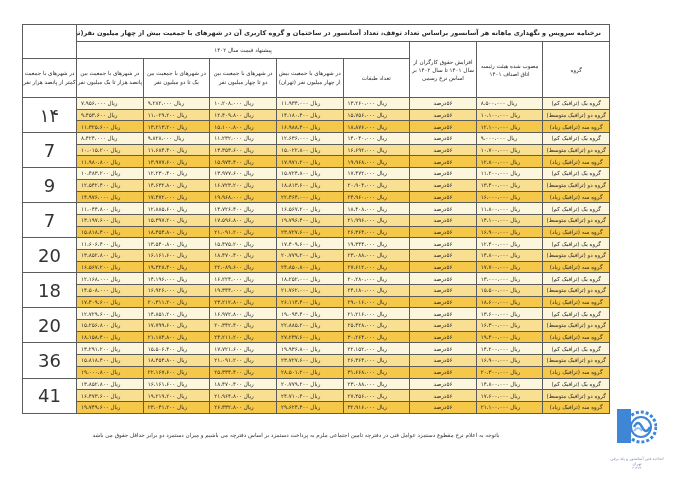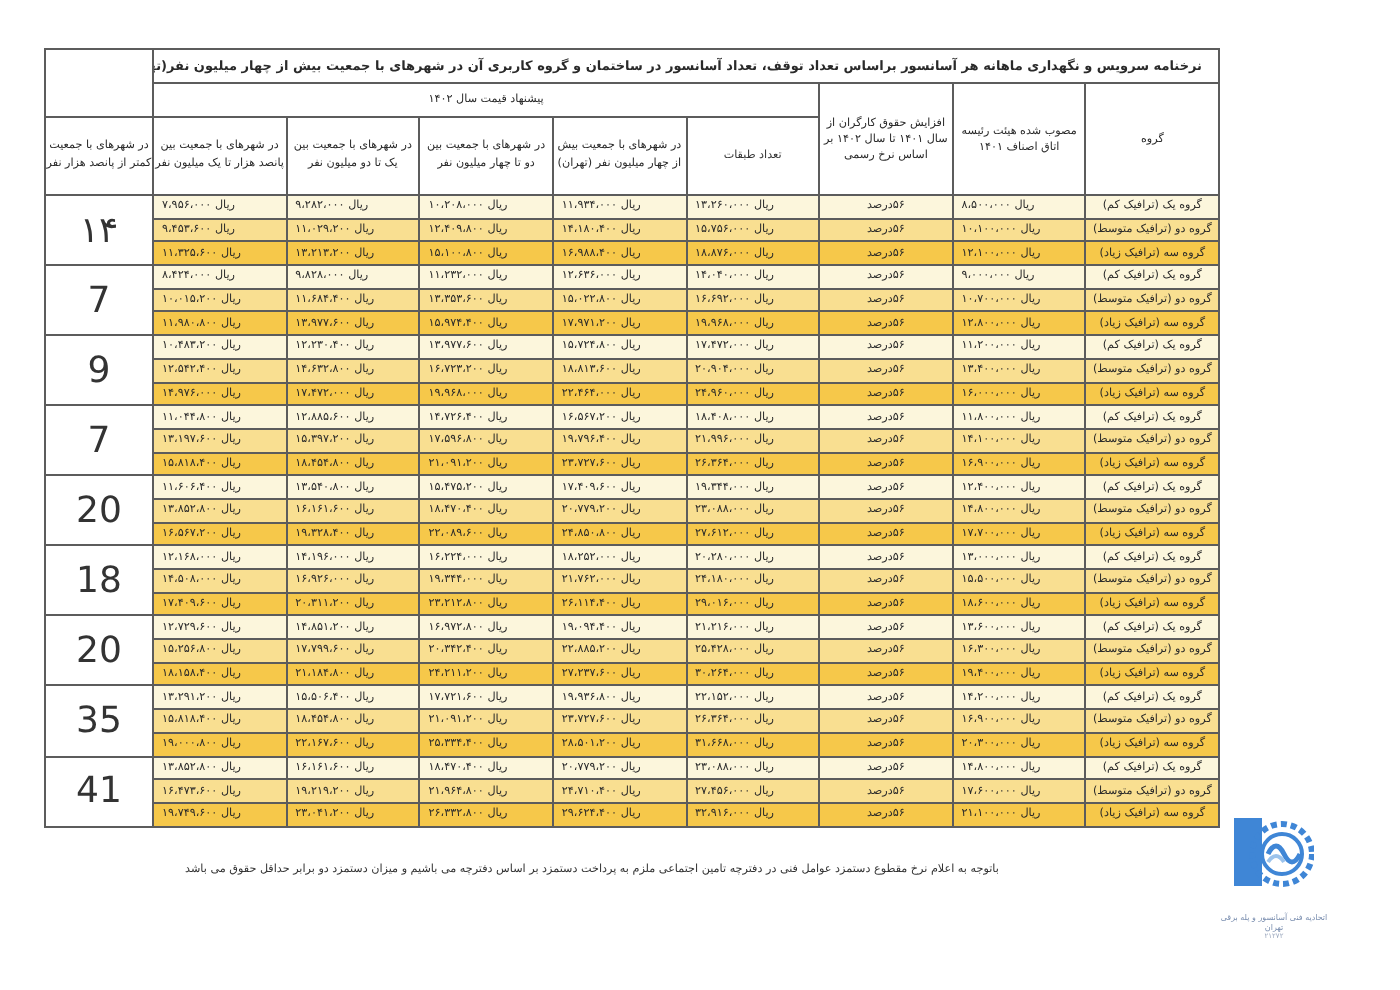--- a/index.html
+++ b/index.html
@@ -274,21 +274,21 @@
         </tr>
         <tr class="r0">
           <td class="cell ">گروه یک (ترافیک کم)</td>
           <td class="cell num"><span>۱۴،۲۰۰،۰۰۰</span> <span>ریال</span></td>
           <td class="cell ">۵۶درصد</td>
           <td class="cell num"><span>۲۲،۱۵۲،۰۰۰</span> <span>ریال</span></td>
           <td class="cell num"><span>۱۹،۹۳۶،۸۰۰</span> <span>ریال</span></td>
           <td class="cell num"><span>۱۷،۷۲۱،۶۰۰</span> <span>ریال</span></td>
           <td class="cell num"><span>۱۵،۵۰۶،۴۰۰</span> <span>ریال</span></td>
           <td class="cell num"><span>۱۳،۲۹۱،۲۰۰</span> <span>ریال</span></td>
-          <td rowspan="3" class="floors">35</td>
+          <td rowspan="3" class="floors">36</td>
         </tr>
         <tr class="r1">
           <td class="cell ">گروه دو (ترافیک متوسط)</td>
           <td class="cell num"><span>۱۶،۹۰۰،۰۰۰</span> <span>ریال</span></td>
           <td class="cell ">۵۶درصد</td>
           <td class="cell num"><span>۲۶،۳۶۴،۰۰۰</span> <span>ریال</span></td>
           <td class="cell num"><span>۲۳،۷۲۷،۶۰۰</span> <span>ریال</span></td>
           <td class="cell num"><span>۲۱،۰۹۱،۲۰۰</span> <span>ریال</span></td>
           <td class="cell num"><span>۱۸،۴۵۴،۸۰۰</span> <span>ریال</span></td>
           <td class="cell num"><span>۱۵،۸۱۸،۴۰۰</span> <span>ریال</span></td>

